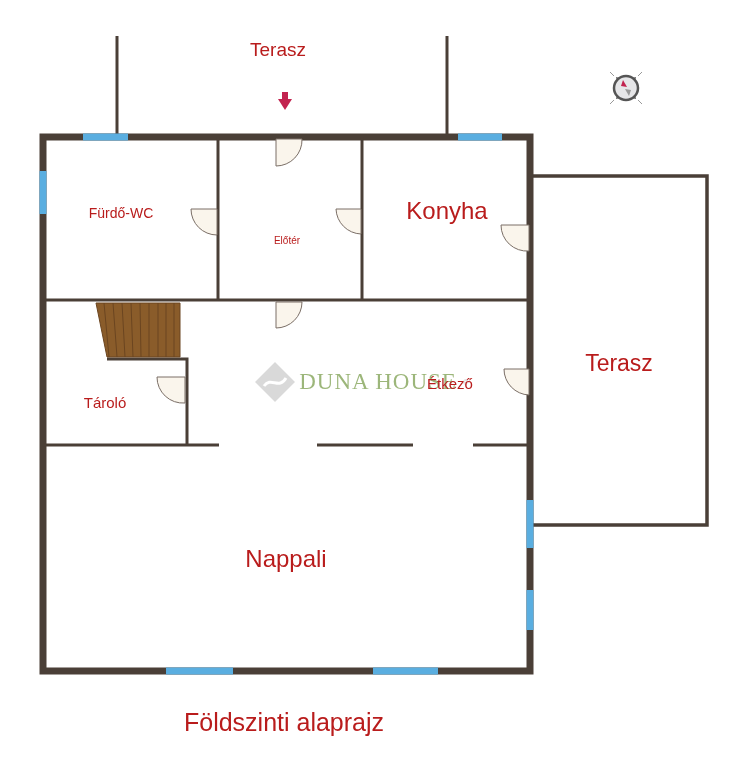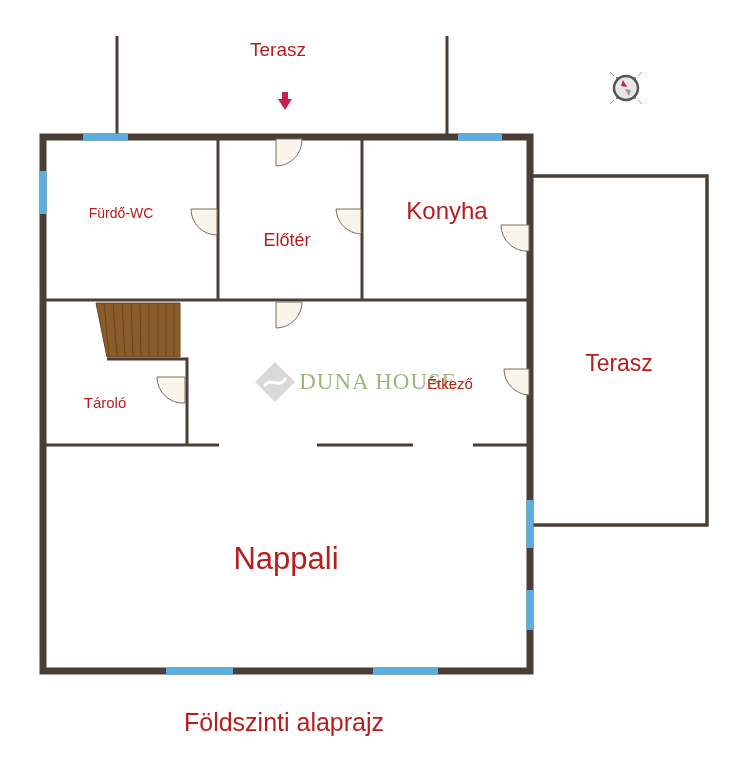--- a/index.html
+++ b/index.html
@@ -106,20 +106,20 @@
   </g>
 </svg>
 
 <div class="watermark" style="left:384px; top:382px;">
   <span class="watermark-text">DUNA HOUSE</span>
     <span class="watermark-reg">®</span>
 </div>
 
 <div class="label" style="left:278px; top:50px; font-size:19px;">Terasz</div>
 <div class="label" style="left:121px; top:213px; font-size:14px;">Fürdő-WC</div>
-<div class="label" style="left:287px; top:240px; font-size:18px;">Előtér</div>
+<div class="label" style="left:287px; top:240px; font-size:10px;">Előtér</div>
 <div class="label" style="left:447px; top:211px; font-size:24px;">Konyha</div>
 <div class="label" style="left:619px; top:363px; font-size:23px;">Terasz</div>
 <div class="label" style="left:418px; top:383px; font-size:15px;margin-left:32px;">Étkező</div>
 <div class="label" style="left:105px; top:402px; font-size:15px;">Tároló</div>
-<div class="label" style="left:286px; top:559px; font-size:31px;">Nappali</div>
+<div class="label" style="left:286px; top:559px; font-size:24px;">Nappali</div>
 
 <div class="label" style="left:284px; top:722px; font-size:25px;">Földszinti alaprajz</div>
 
 </body></html>

